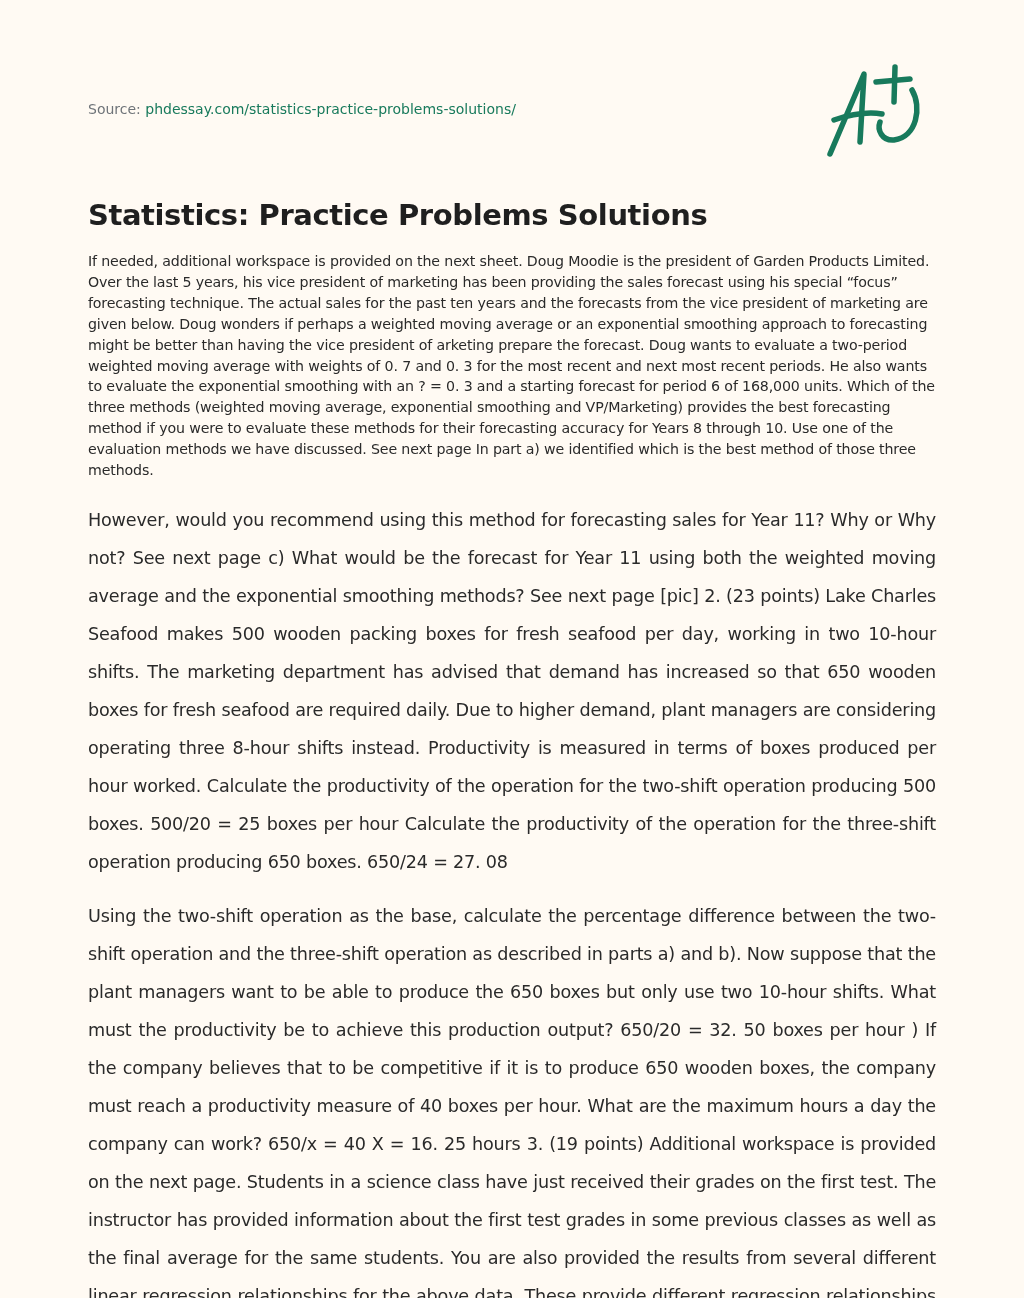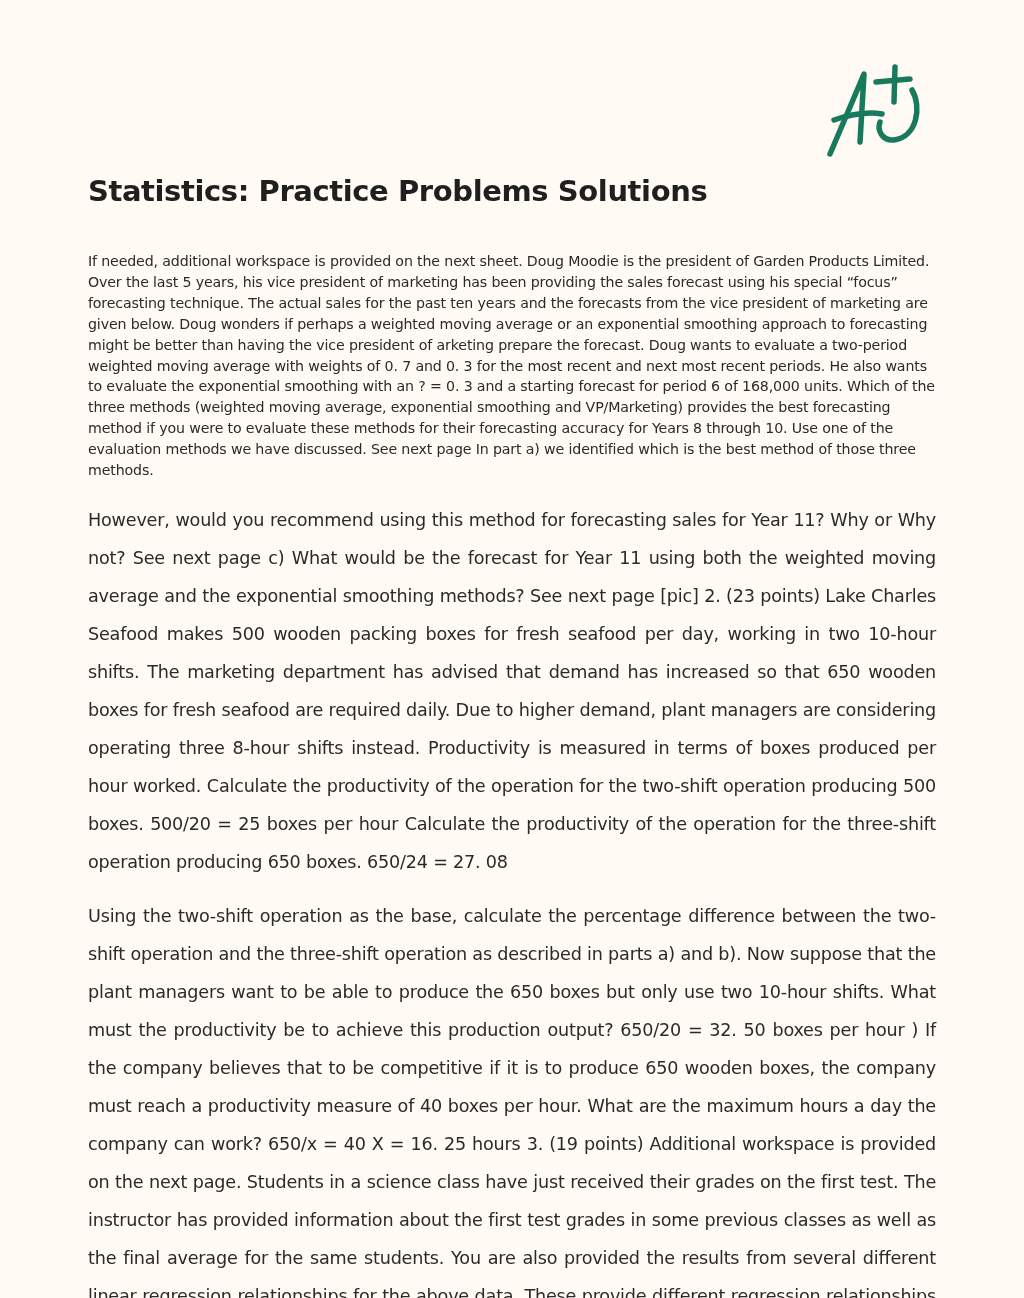--- a/index.html
+++ b/index.html
@@ -43,21 +43,21 @@
   .logo {
     position: absolute;
     left: 822px;
     top: 62px;
     width: 110px;
     height: 100px;
   }
   .title {
     position: absolute;
     left: 88px;
-    top: 174px;
+    top: 198px;
     margin: 0;
     font-size: 29px;
     font-weight: bold;
     color: #1f1f1f;
     letter-spacing: -0.4px;
   }
   .content {
     position: absolute;
     left: 88px;
     top: 251px;
@@ -87,20 +87,24 @@
     letter-spacing: -0.2px;
   }
   ul.bullets li {
     margin: 0;
   }
 </style>
 </head>
 <body>
 
 <header class="header">
+  <div class="source">
+    <span>Source:</span>
+    <a>phdessay.com/statistics-practice-problems-solutions/</a>
+  </div>
   <svg class="logo" viewBox="0 0 110 100">
     <g fill="none" stroke="#187a5c" stroke-width="5.5" stroke-linecap="round" stroke-linejoin="round">
       <path d="M8 92 L42 12 L38 80"></path>
       <path d="M12 58 C30 52 48 50 60 52"></path>
       <path d="M54 20 L88 17"></path>
       <path d="M73 5 L72 40"></path>
       <path d="M90 28 C100 45 95 75 72 78 C60 79 55 68 58 60"></path>
     </g>
   </svg>
 </header>

